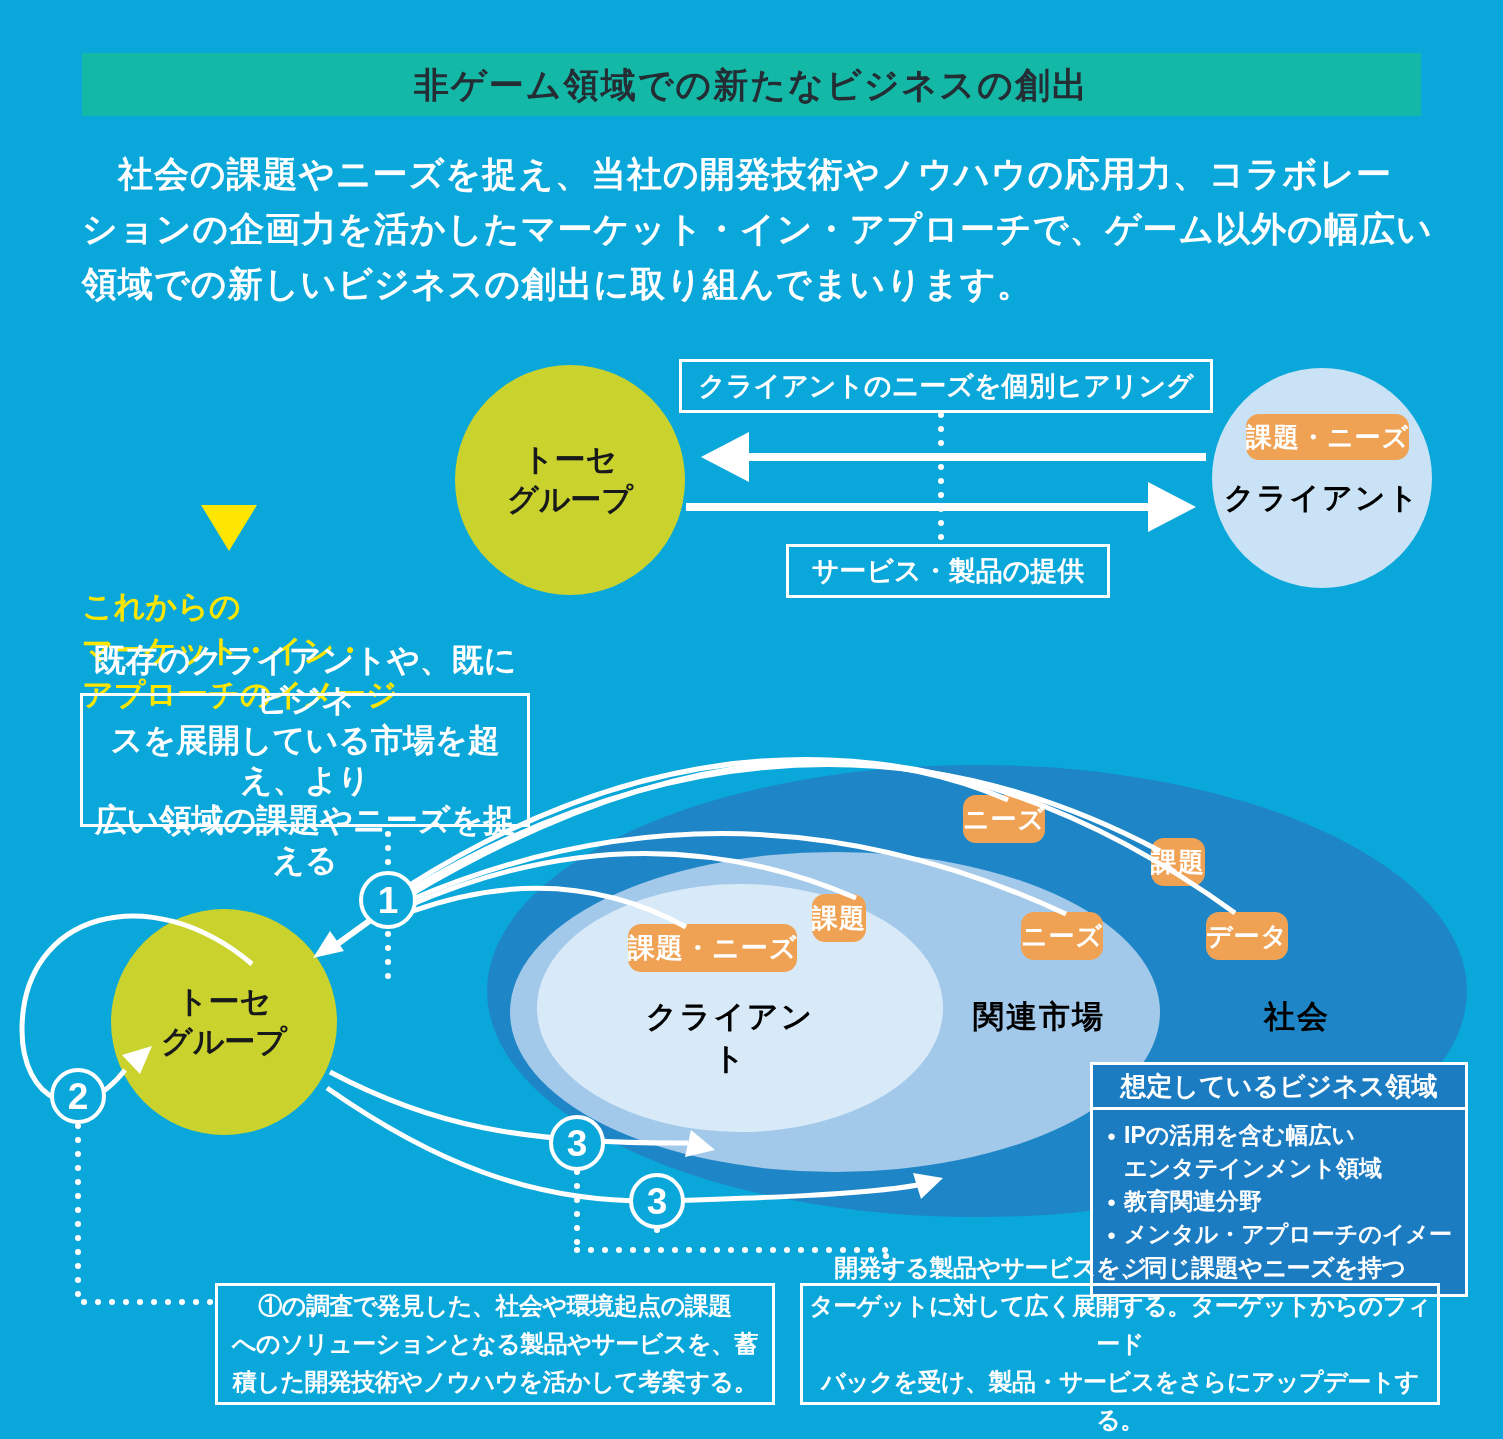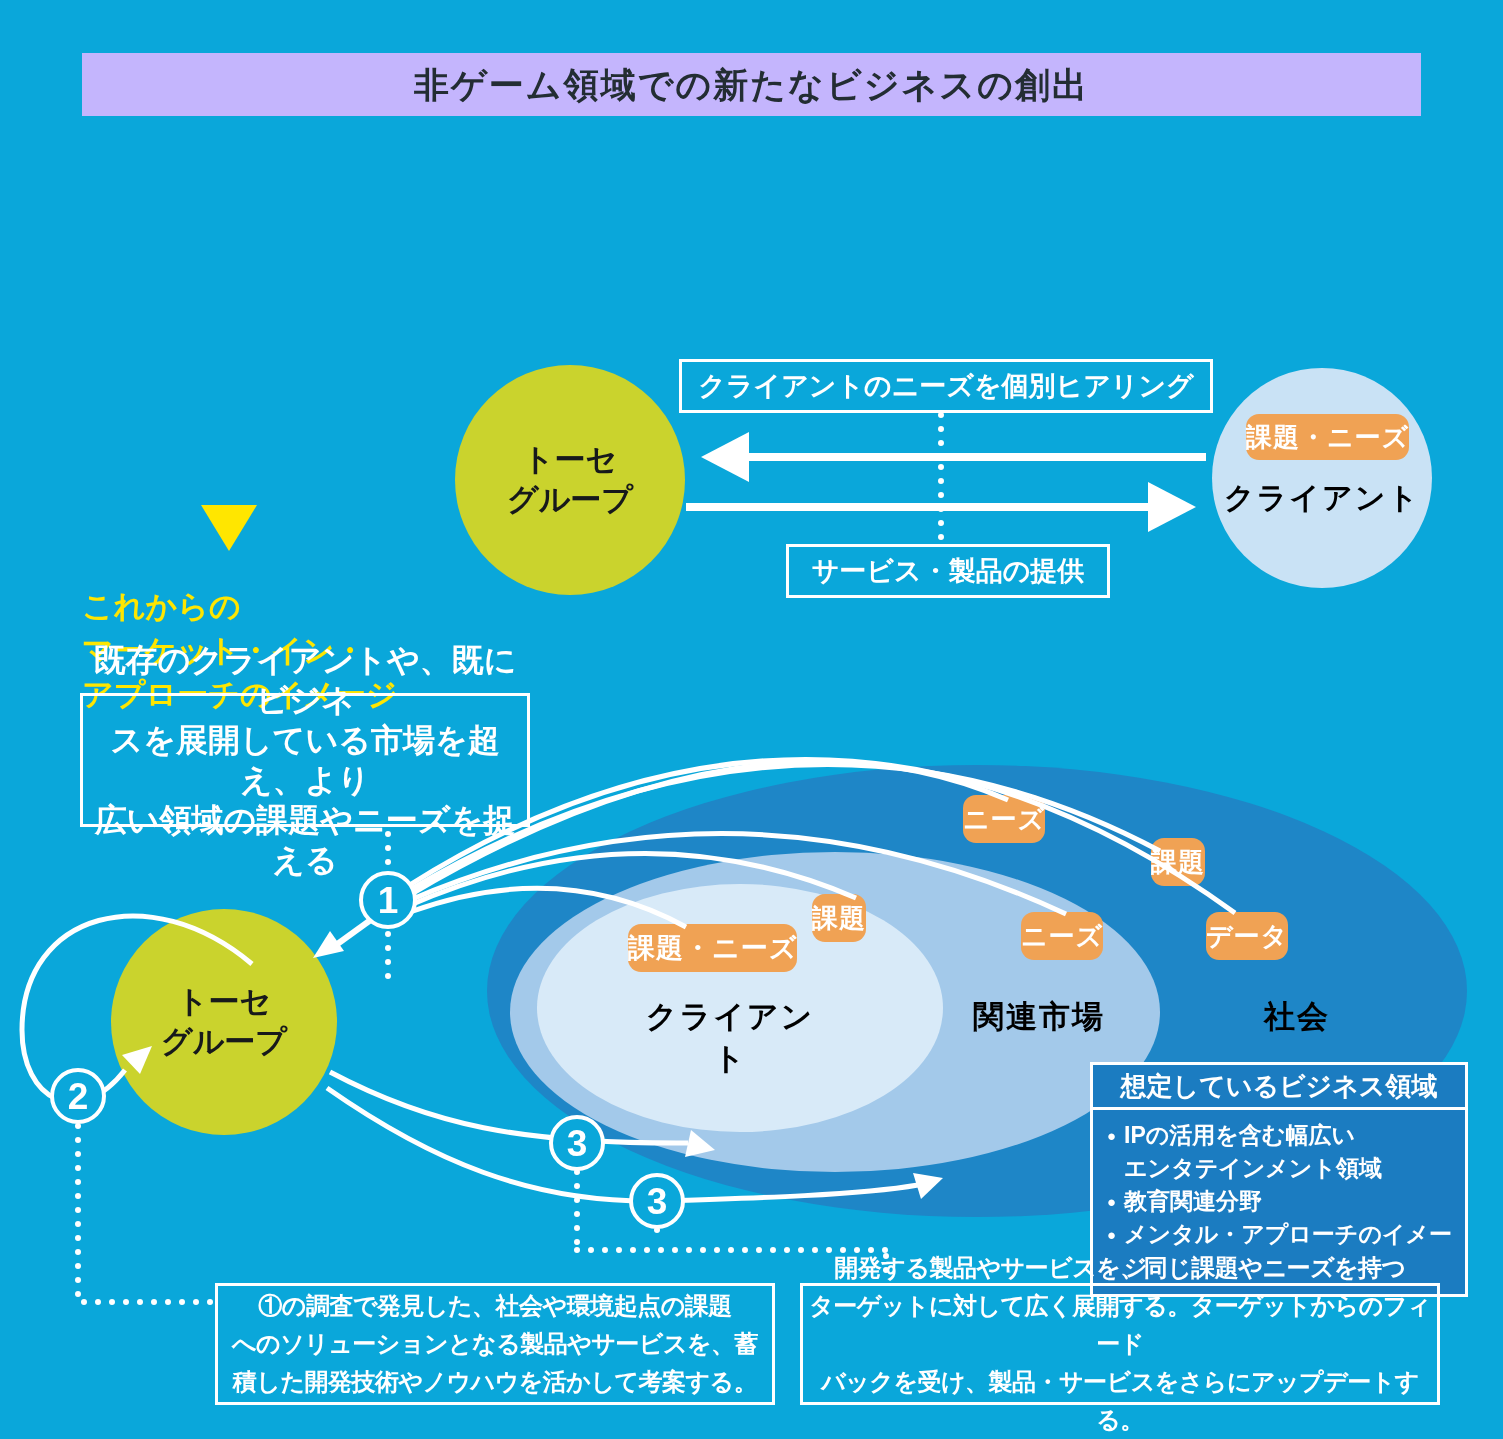--- a/index.html
+++ b/index.html
@@ -1,20 +1,20 @@
 <!DOCTYPE html>
 <html><head>
 <meta charset="utf-8">
 <style>
   html,body{margin:0;padding:0;background:#0aa7da;}
   .stage{position:relative;width:1503px;height:1439px;background:#0aa7da;overflow:hidden;
          font-family:"Liberation Sans",sans-serif;font-weight:bold;}
   .abs{position:absolute;}
   
-  .title-bar{left:82px;top:53px;width:1339px;height:63px;background:#c4b5fd;color:#232d33;
+  .title-bar{left:82px;top:53px;width:1339px;height:63px;background:#14b8a6;color:#232d33;
              font-size:35px;line-height:63px;text-align:center;letter-spacing:2px;}
   .intro{left:82px;top:146px;width:1365px;color:#ffffff;font-size:35px;line-height:55px;
          white-space:pre-line;letter-spacing:1px;}
   
   .side-label{left:82px;color:#ffe600;font-size:31px;line-height:44px;white-space:pre-line;}
   .tri{left:201px;top:505px;width:0;height:0;border-left:28px solid transparent;
        border-right:28px solid transparent;border-top:46px solid #ffe600;}
   
   .green-circle{border-radius:50%;background:#cad32d;color:#17191b;display:flex;
                 align-items:center;justify-content:center;text-align:center;
@@ -47,20 +47,23 @@
   .biz-item .dot{font-size:15px;margin:0 8px 0 0;line-height:33px;}
   .biz-item .txt{white-space:pre-line;}
   svg text{font-family:"Liberation Sans",sans-serif;font-weight:bold;}
 </style>
 </head>
 <body>
 
 <div class="stage">
 
   <div class="abs title-bar">非ゲーム領域での新たなビジネスの創出</div>
+  <div class="abs intro">　社会の課題やニーズを捉え、当社の開発技術やノウハウの応用力、コラボレー
+ションの企画力を活かしたマーケット・イン・アプローチで、ゲーム以外の幅広い
+領域での新しいビジネスの創出に取り組んでまいります。</div>
 
   <div class="abs tri"></div>
   <div class="abs side-label" style="top:585px;">これからの
 マーケット・イン・
 アプローチのイメージ</div>
 
   <div class="abs green-circle" style="left:455px;top:365px;width:230px;height:230px;">トーセ
 グループ</div>
 
   <div class="abs wbox box-provide">サービス・製品の提供</div>

